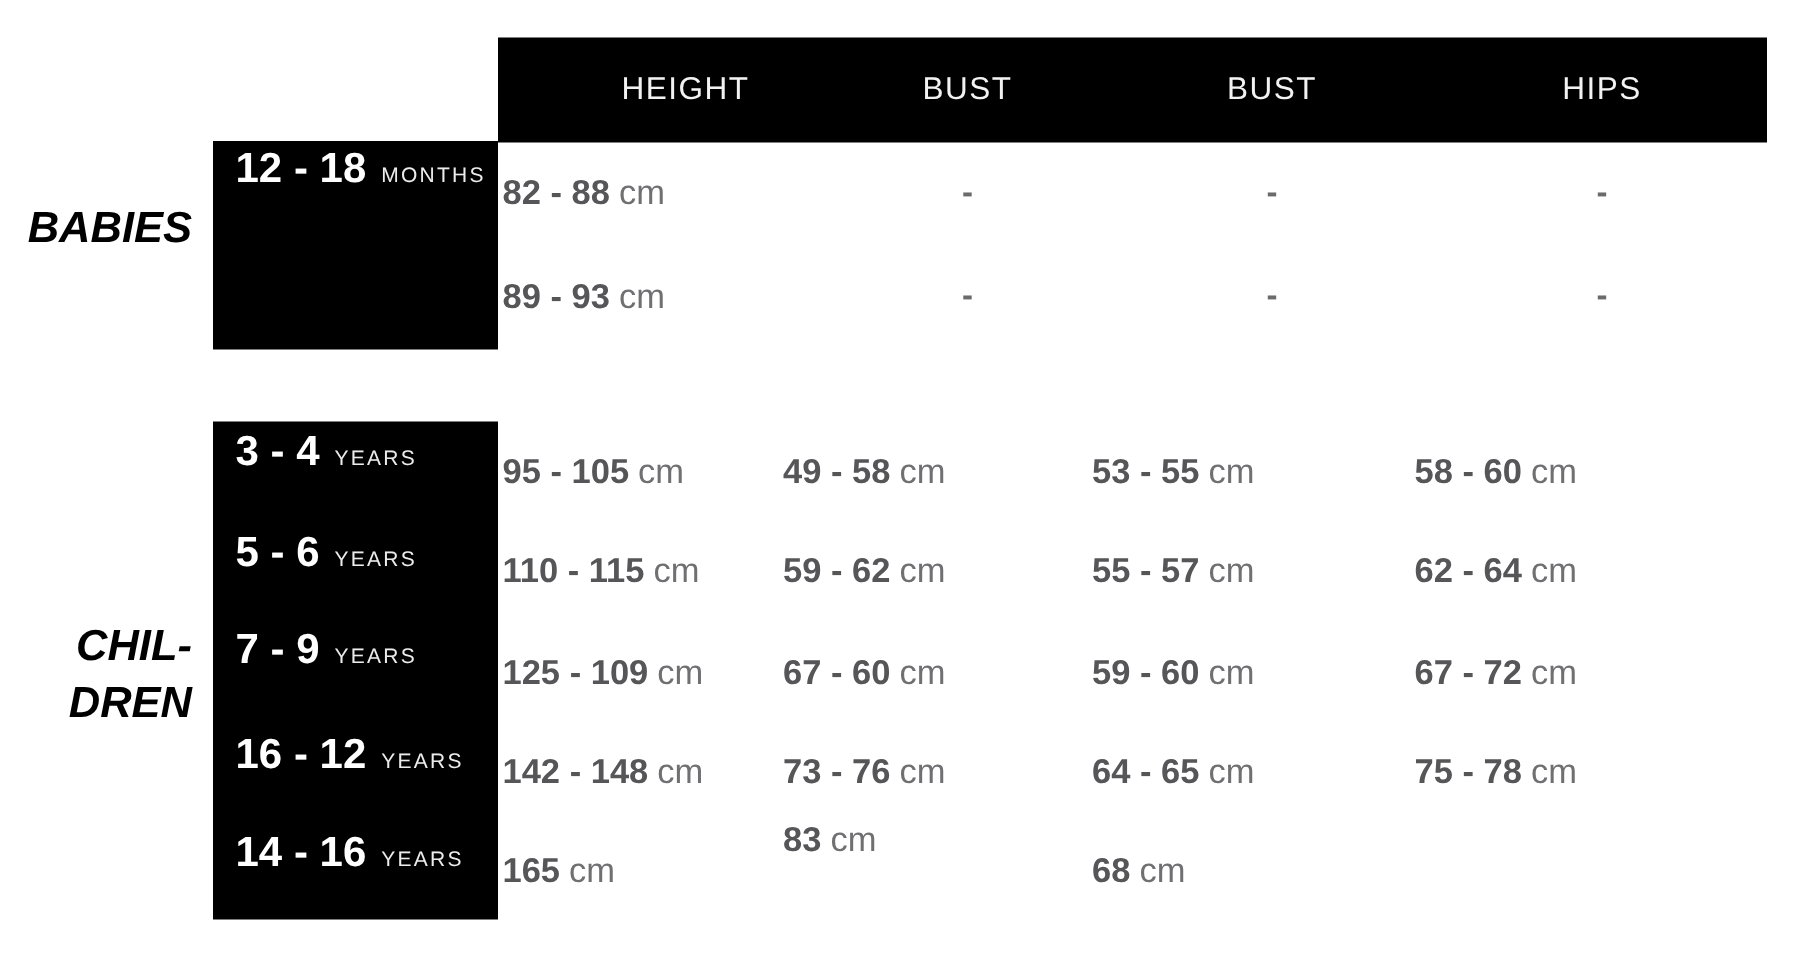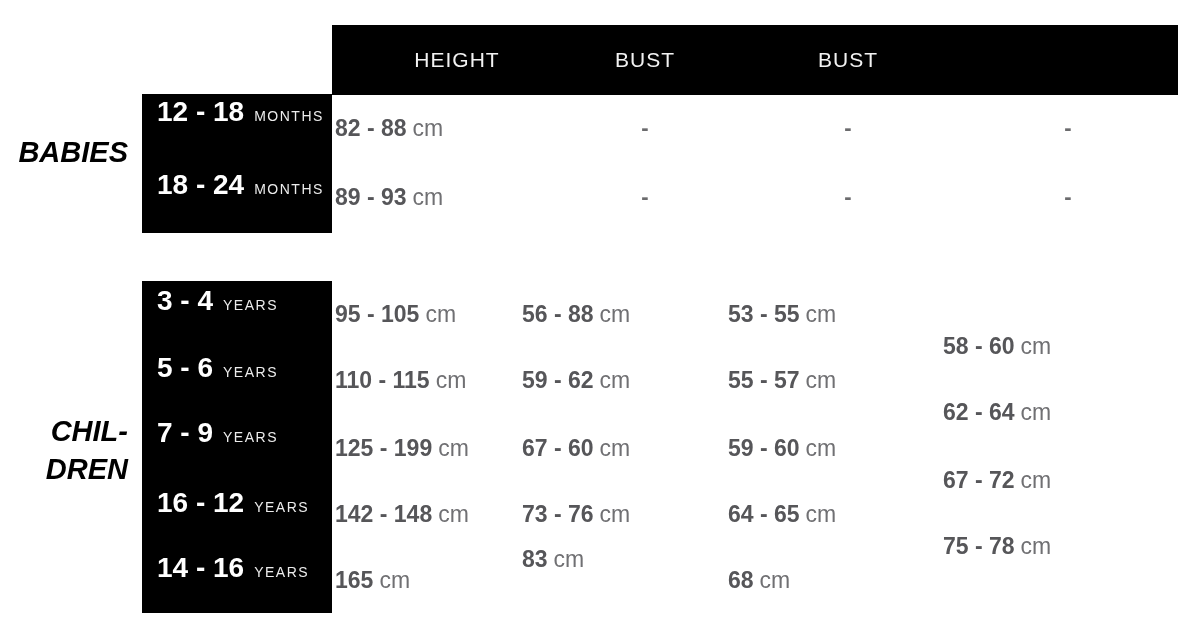--- a/index.html
+++ b/index.html
@@ -31,70 +31,68 @@
   
   .slabel { position:absolute; left:157px; height:34px; line-height:34px; white-space:nowrap; }
   .slabel .range { font-weight:bold; font-size:28px; color:#ffffff; }
   .slabel .sunit { font-size:14px; color:#ececec; letter-spacing:1.5px; margin-left:10px; }
 
   
   .cell { position:absolute; height:34px; line-height:34px; width:200px; text-align:left; white-space:nowrap; }
   .cell .val { font-weight:bold; font-size:23px; color:#565659; }
   .cell .cu  { font-size:23px; color:#707073; margin-left:6px; }
   .cell.dash { text-align:center; font-weight:bold; font-size:22px; color:#6b6b6d; }
-  .x1 { left:335px; } .x2 { left:522px; } .x3 { left:728px; } .x4 { left:943px;margin-top:32px; }
+  .x1 { left:335px; } .x2 { left:522px; } .x3 { left:728px; } .x4 { left:943px; }
   .dx2 { left:545px; } .dx3 { left:748px; } .dx4 { left:968px; }
 </style>
 </head>
 <body>
 
 <div class="canvas">
 
   <div class="header-bar"></div>
   <div class="size-box babies"></div>
   <div class="size-box children"></div>
 
   <div class="hcell h1">HEIGHT</div>
   <div class="hcell h2">BUST</div>
   <div class="hcell h3">BUST</div>
+  <div class="hcell h4">HIPS</div>
 
   <div class="biglabel babies">BABIES</div>
   <div class="biglabel children">
     <div>CHIL-</div>
     <div>DREN</div>
   </div>
 
   <div class="slabel" style="top:95px">
     <span class="range">12 - 18</span><span class="sunit">MONTHS</span>
   </div>
   <div class="cell x1" style="top:111px">
     <span class="val">82 - 88</span><span class="cu">cm</span>
   </div>
   <div class="cell dash dx2" style="top:111px">-</div>
   <div class="cell dash dx3" style="top:111px">-</div>
   <div class="cell dash dx4" style="top:111px">-</div>
 
-  <div class="slabel" style="top:168px">
-    <span class="range">18 - 24</span><span class="sunit">MONTHS</span>
-  </div>
   <div class="cell x1" style="top:180px">
     <span class="val">89 - 93</span><span class="cu">cm</span>
   </div>
   <div class="cell dash dx2" style="top:180px">-</div>
   <div class="cell dash dx3" style="top:180px">-</div>
   <div class="cell dash dx4" style="top:180px">-</div>
 
   <div class="slabel" style="top:284px">
     <span class="range">3 - 4</span><span class="sunit">YEARS</span>
   </div>
   <div class="cell x1" style="top:297px">
     <span class="val">95 - 105</span><span class="cu">cm</span>
   </div>
   <div class="cell x2" style="top:297px">
-    <span class="val">56 - 88</span><span class="cu">cm</span>
+    <span class="val">49 - 58</span><span class="cu">cm</span>
   </div>
   <div class="cell x3" style="top:297px">
     <span class="val">53 - 55</span><span class="cu">cm</span>
   </div>
   <div class="cell x4" style="top:297px">
     <span class="val">58 - 60</span><span class="cu">cm</span>
   </div>
 
   <div class="slabel" style="top:351px">
     <span class="range">5 - 6</span><span class="sunit">YEARS</span>
@@ -109,21 +107,21 @@
     <span class="val">55 - 57</span><span class="cu">cm</span>
   </div>
   <div class="cell x4" style="top:363px">
     <span class="val">62 - 64</span><span class="cu">cm</span>
   </div>
 
   <div class="slabel" style="top:416px">
     <span class="range">7 - 9</span><span class="sunit">YEARS</span>
   </div>
   <div class="cell x1" style="top:431px">
-    <span class="val">125 - 199</span><span class="cu">cm</span>
+    <span class="val">125 - 109</span><span class="cu">cm</span>
   </div>
   <div class="cell x2" style="top:431px">
     <span class="val">67 - 60</span><span class="cu">cm</span>
   </div>
   <div class="cell x3" style="top:431px">
     <span class="val">59 - 60</span><span class="cu">cm</span>
   </div>
   <div class="cell x4" style="top:431px">
     <span class="val">67 - 72</span><span class="cu">cm</span>
   </div>

